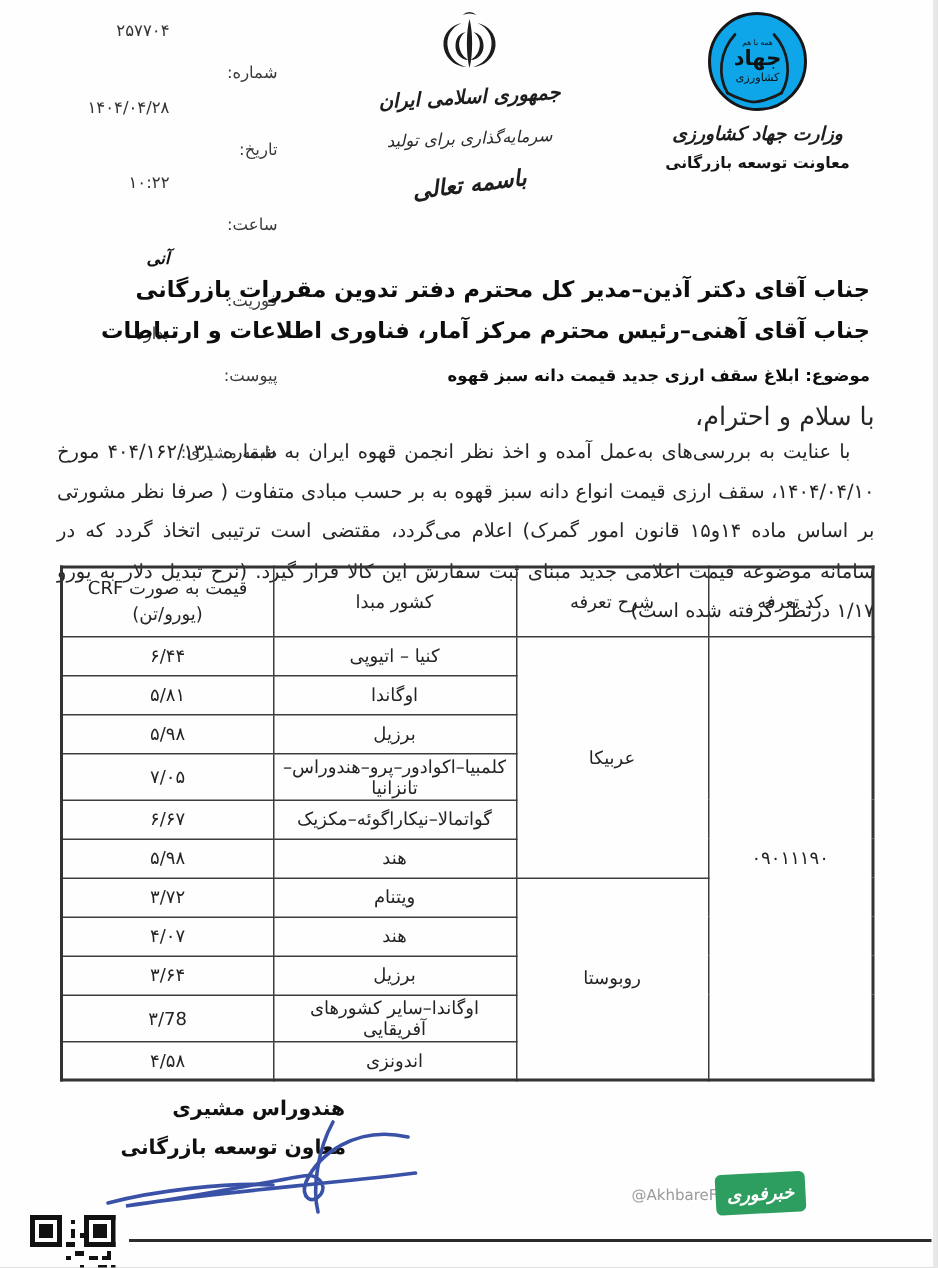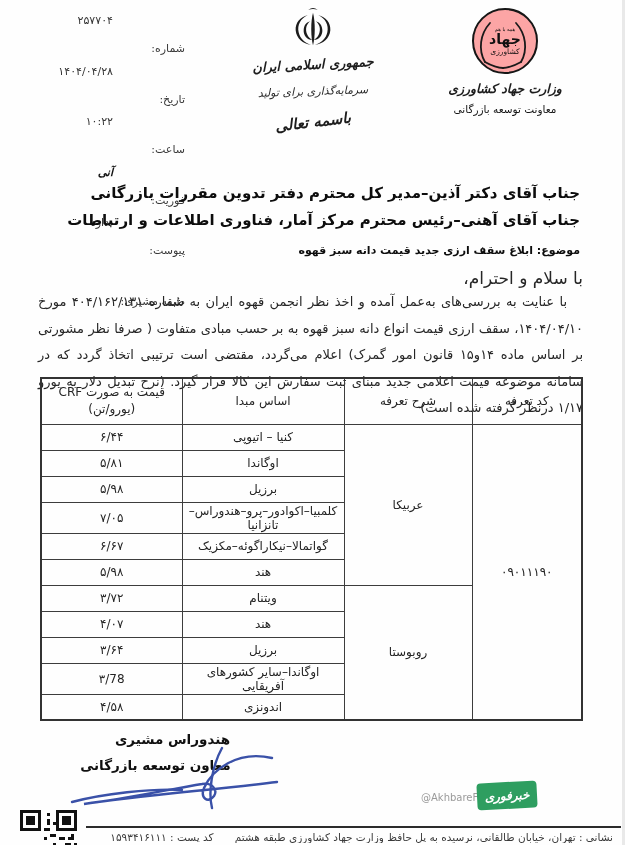--- a/index.html
+++ b/index.html
@@ -20,27 +20,27 @@
   .center-head { position:absolute; top:6px; left:50%; transform:translateX(-50%); width:190px; text-align:center; }
   .emblem-svg { display:block; margin:0 auto; }
   .calli { font-family:"DejaVu Serif", serif; font-style:italic; color:#1d1d1d; }
   .country-name { margin-top:3px; font-size:13px; font-weight:bold; transform:rotate(-3deg); }
   .year-slogan { margin-top:13px; font-size:11px; transform:rotate(-2deg); letter-spacing:.5px; color:#2a2a2a; }
   .besmele { margin-top:15px; font-size:15px; font-weight:bold; transform:rotate(-7deg); }
 
   
   .org-head { position:absolute; top:8px; right:52px; width:136px; text-align:center; }
   .org-logo { position:relative; width:66px; height:66px; margin:0 auto; border:2px solid #161616; border-radius:50%;
-              display:flex; flex-direction:column; align-items:center; justify-content:center; background:#fca5a5; }
+              display:flex; flex-direction:column; align-items:center; justify-content:center; background:#0ea5e9; }
   .org-logo svg { position:absolute; inset:0; }
   .org-logo-top { font-size:5px; color:#111; }
   .org-logo-main { font-size:14px; font-weight:bold; color:#111; line-height:15px; }
   .org-logo-sub { font-size:7.5px; color:#111; }
   .org-ministry { margin-top:7px; font-size:12.5px; font-weight:bold; }
-  .org-deputy { margin-top:7px; font-size:10.5px; font-weight:normal; color:#151515; }
+  .org-deputy { margin-top:7px; font-size:10.5px; font-weight:bold; color:#151515; }
 
   
   .addressee1 { position:absolute; top:184px; right:45px; font-size:15px; font-weight:bold; color:#0d0d0d; }
   .addressee2 { position:absolute; top:211px; right:45px; font-size:15px; font-weight:bold; color:#0d0d0d; }
   .subject-line { position:absolute; top:244px; right:45px; font-size:11px; font-weight:bold; color:#0d0d0d; }
   .salutation { position:absolute; top:268px; right:42px; font-size:17px; color:#262626; }
   .body-par { position:absolute; top:289px; right:42px; left:38px; font-size:13px; line-height:26.5px;
               text-align:justify; text-indent:16px; color:#262626; }
 
   
@@ -151,21 +151,21 @@
     <colgroup>
       <col style="width:110px">
         <col style="width:128px">
         <col style="width:162px">
         <col style="width:141px">
     </colgroup>
     <thead>
       <tr>
         <th>کد تعرفه</th>
         <th>شرح تعرفه</th>
-        <th>اساس مبدا</th>
+        <th>کشور مبدا</th>
         <th class="price-head">
           <div>قیمت به صورت CRF</div>
           <div>(یورو/تن)</div>
         </th>
       </tr>
     </thead>
     <tbody>
       <tr>
         <td rowspan="11">۰۹۰۱۱۱۹۰</td>
         <td rowspan="6">عربیکا</td>
@@ -262,18 +262,13 @@
         <rect x="48" y="42" width="6" height="3"></rect>
       <rect x="30" y="48" width="3" height="6"></rect>
         <rect x="45" y="51" width="9" height="3"></rect>
       <rect x="24" y="51" width="3" height="3"></rect>
         <rect x="54" y="33" width="3" height="9"></rect>
       <rect x="33" y="12" width="3" height="3"></rect>
         <rect x="48" y="27" width="3" height="3"></rect>
     </g>
   </svg>
   <div class="footer-rule"></div>
-  <div class="footer-line">
-    <span>نشانی : تهران، خیابان طالقانی، نرسیده به پل حافظ وزارت جهاد کشاورزی طبقه هشتم</span>
-    <span>کد پست : ۱۵۹۳۴۱۶۱۱۱</span>
-    
-  </div>
 </div>
 
 </body></html>

